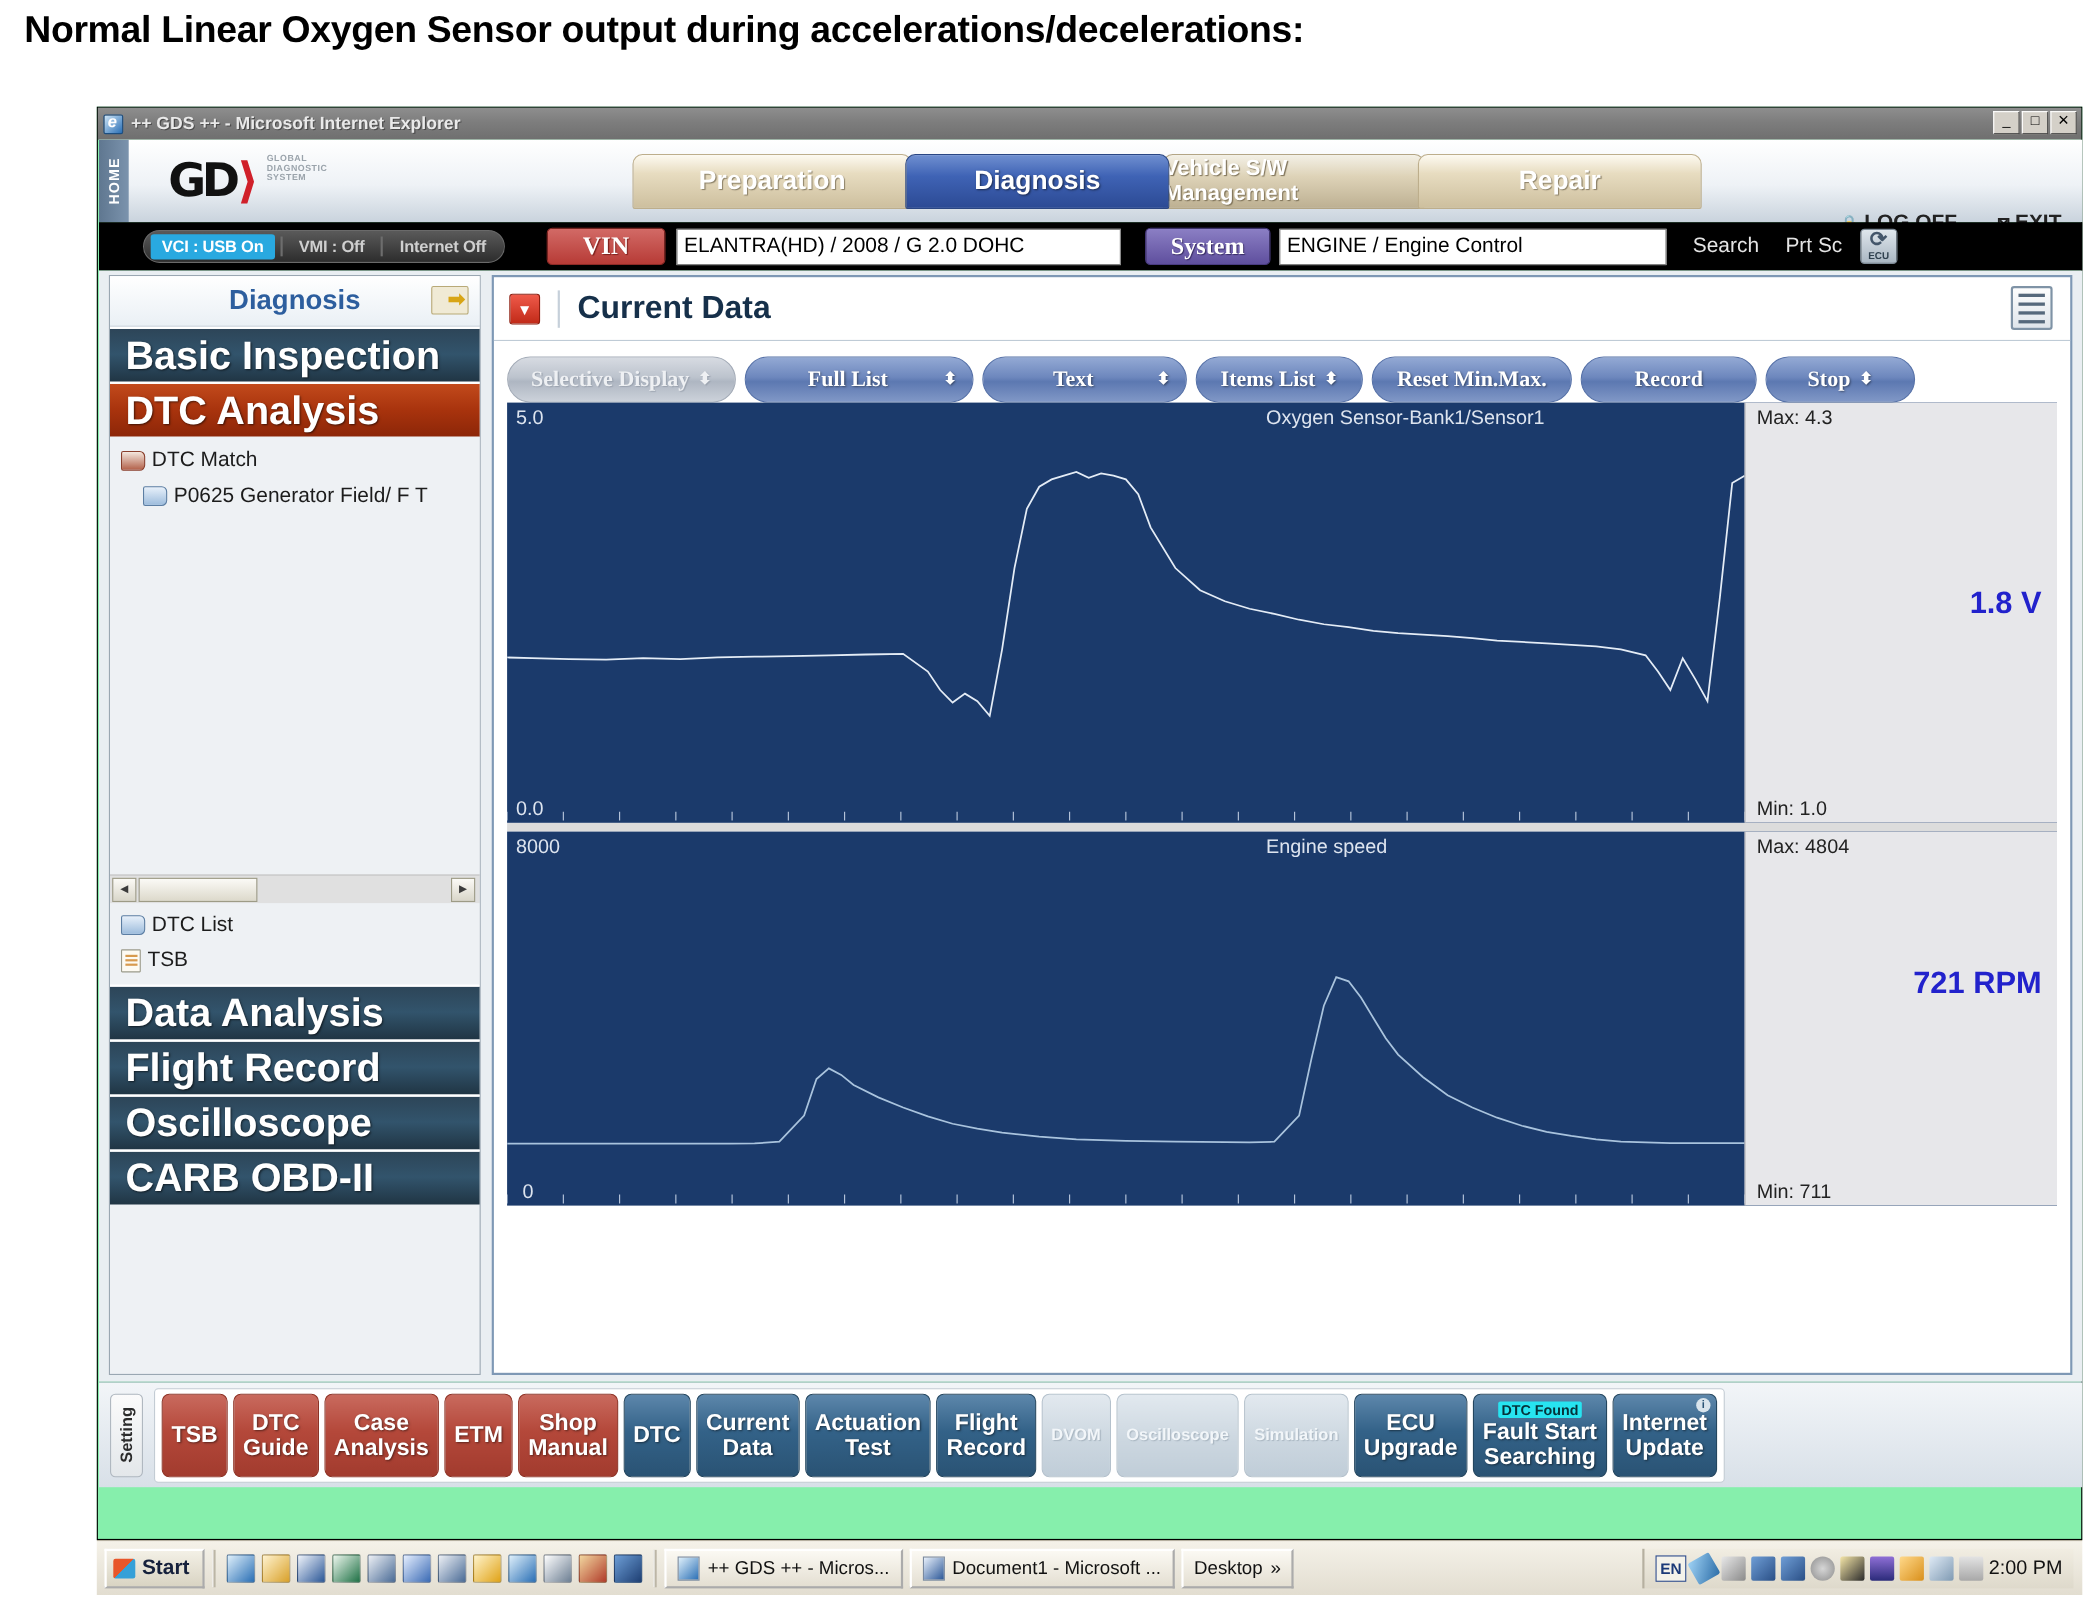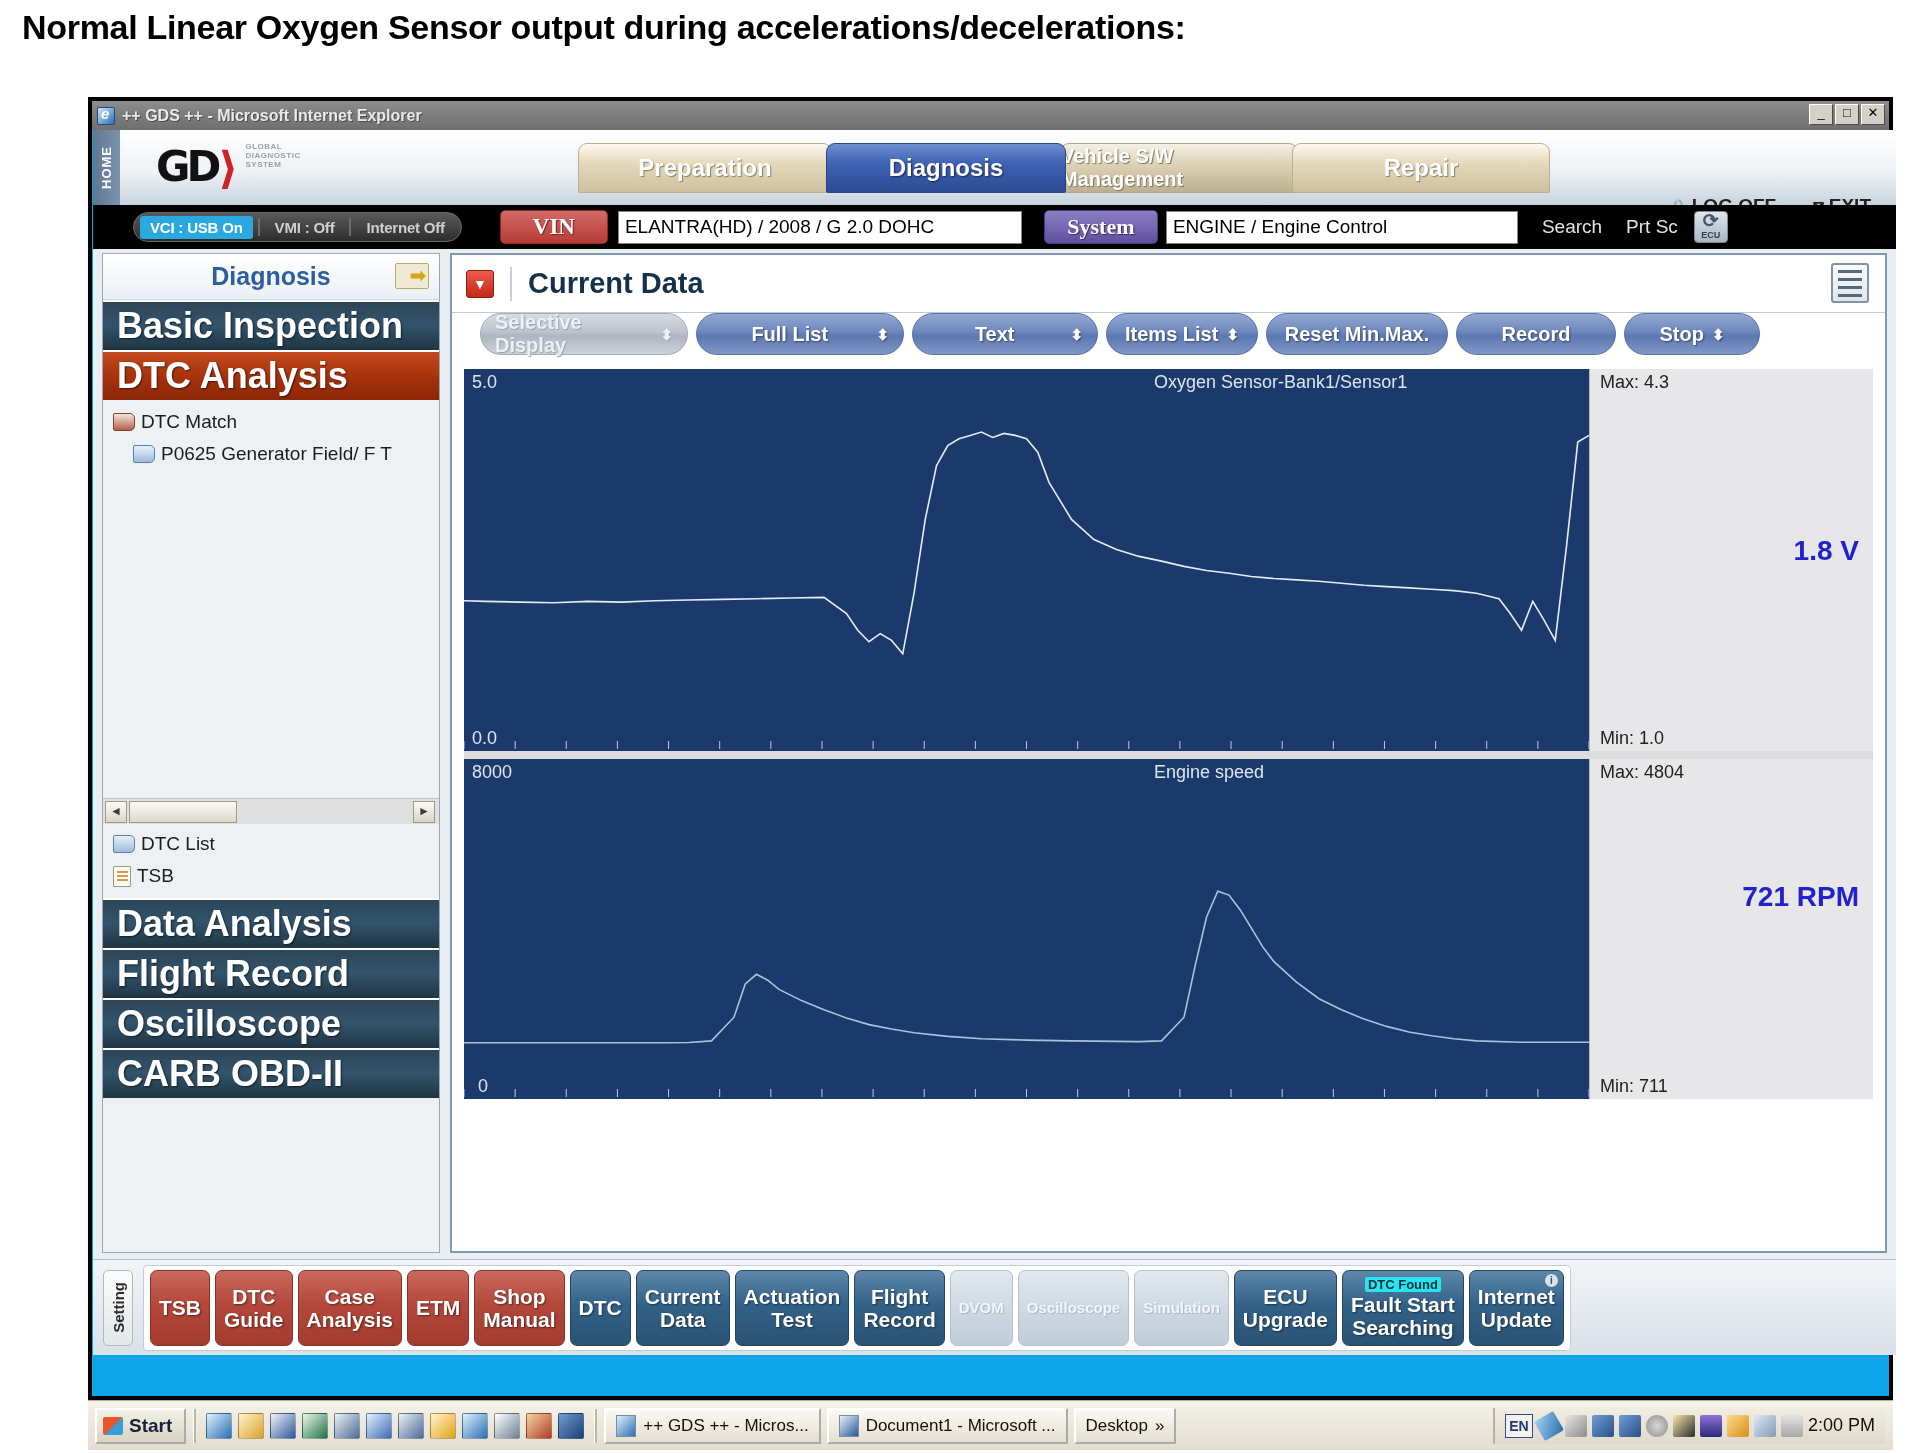--- a/index.html
+++ b/index.html
@@ -15,22 +15,22 @@
     position: absolute; left: 22px; top: 8px;
     font-size: 34px; font-weight: bold; color: #000;
     letter-spacing: -0.3px;
     white-space: nowrap;
   }
 
   
   #app-window {
     position: absolute; left: 88px; top: 97px;
     width: 1805px; height: 1303px;
-    background: #0ea5e9;
-    border: 4px solid #000000;
+    background: #86efac;
+    border: 1px solid #000000;
   }
 
   
   #titlebar {
     position: absolute; left: 0; top: 0; width: 100%; height: 29px;
     background: linear-gradient(to bottom, #8e8e8e 0%, #7d7d7d 45%, #6f6f6f 100%);
     display: flex; align-items: center;
   }
   #titlebar .ie-icon {
     width: 18px; height: 18px; margin-left: 5px; margin-right: 7px;
@@ -284,21 +284,21 @@
   #panel-title .listico {
     position: absolute; right: 16px; top: 8px; width: 38px; height: 40px;
     background: linear-gradient(to bottom,#fdfdfd,#dfe5eb);
     border: 2px solid #7f93a6; border-radius: 3px;
   }
   #panel-title .listico i {
     display: block; height: 3px; background: #56697c; margin: 5px 5px 0 5px;
   }
 
   #toolbar {
-    height: 56px; display: flex; align-items: flex-start; padding-left: 28px; gap: 8px;
+    height: 56px; display: flex; align-items: flex-end; padding-left: 12px; gap: 8px; font-family: Liberation Serif, serif;
   }
   .tbtn {
     height: 42px; border-radius: 21px;
     display: flex; align-items: center; justify-content: center; gap: 8px;
     font-size: 20px; color: #ffffff; font-weight: bold;
     text-shadow: 1px 1px 2px rgba(0,0,0,.45);
     background: linear-gradient(to bottom,#93a9d4 0%,#6d87bd 45%,#5c78b1 55%,#8097c6 100%);
     border: 1px solid #5772a8;
     padding: 0 14px;
   }

